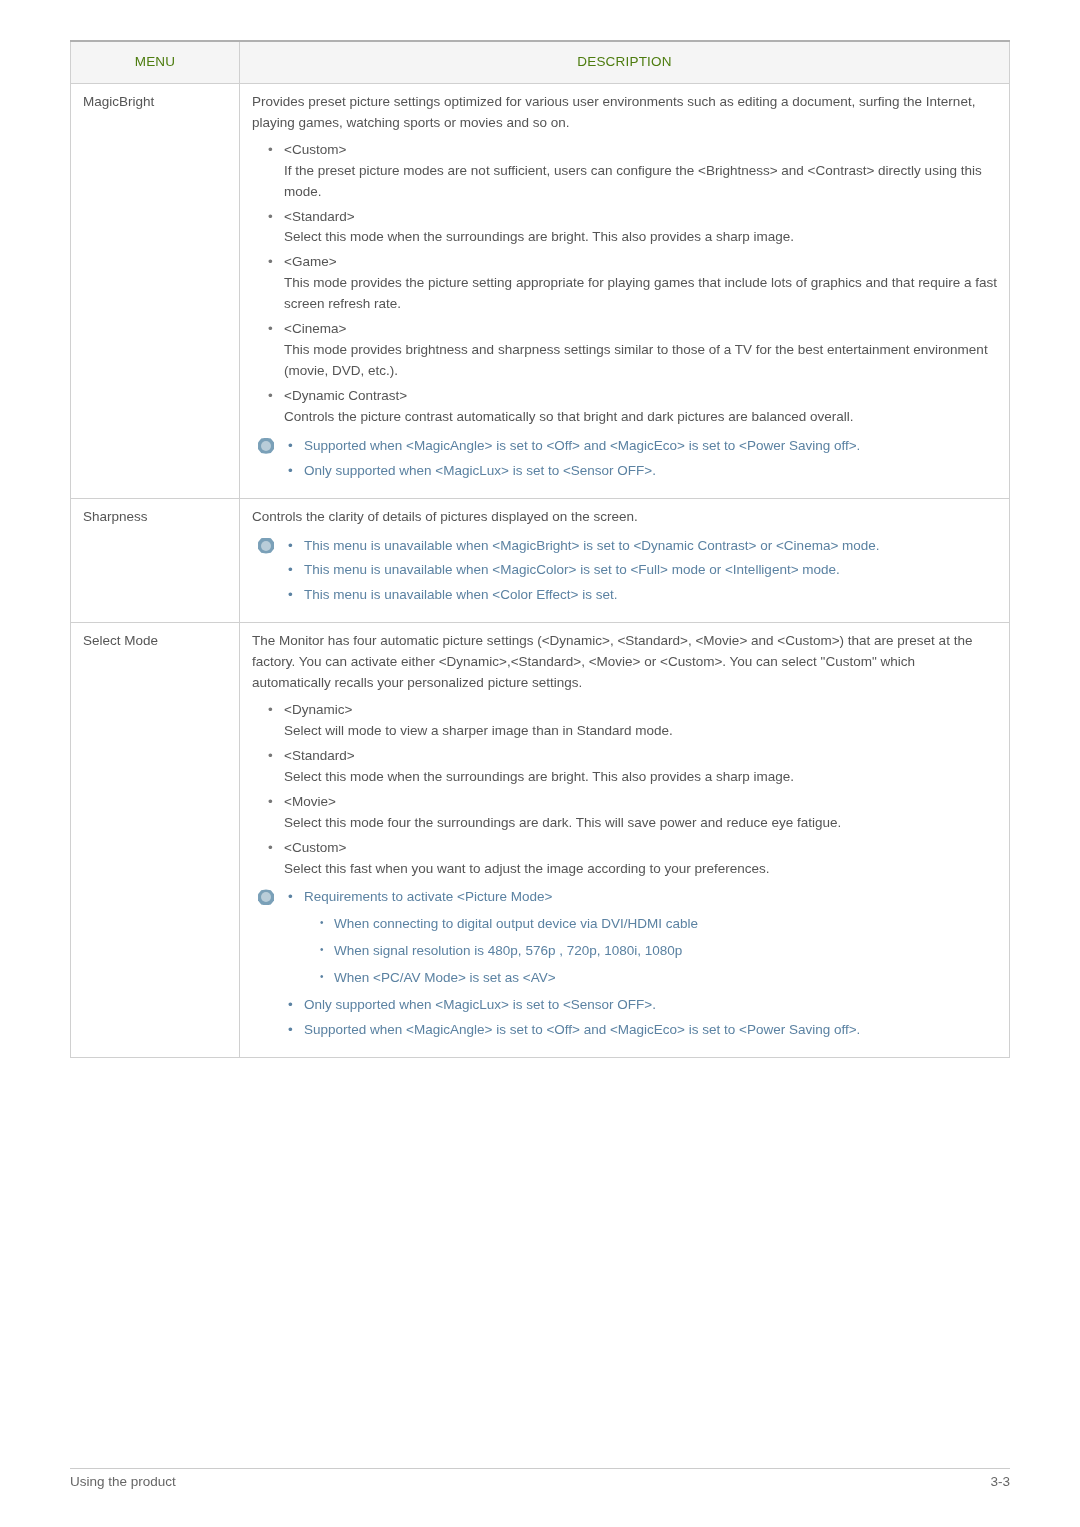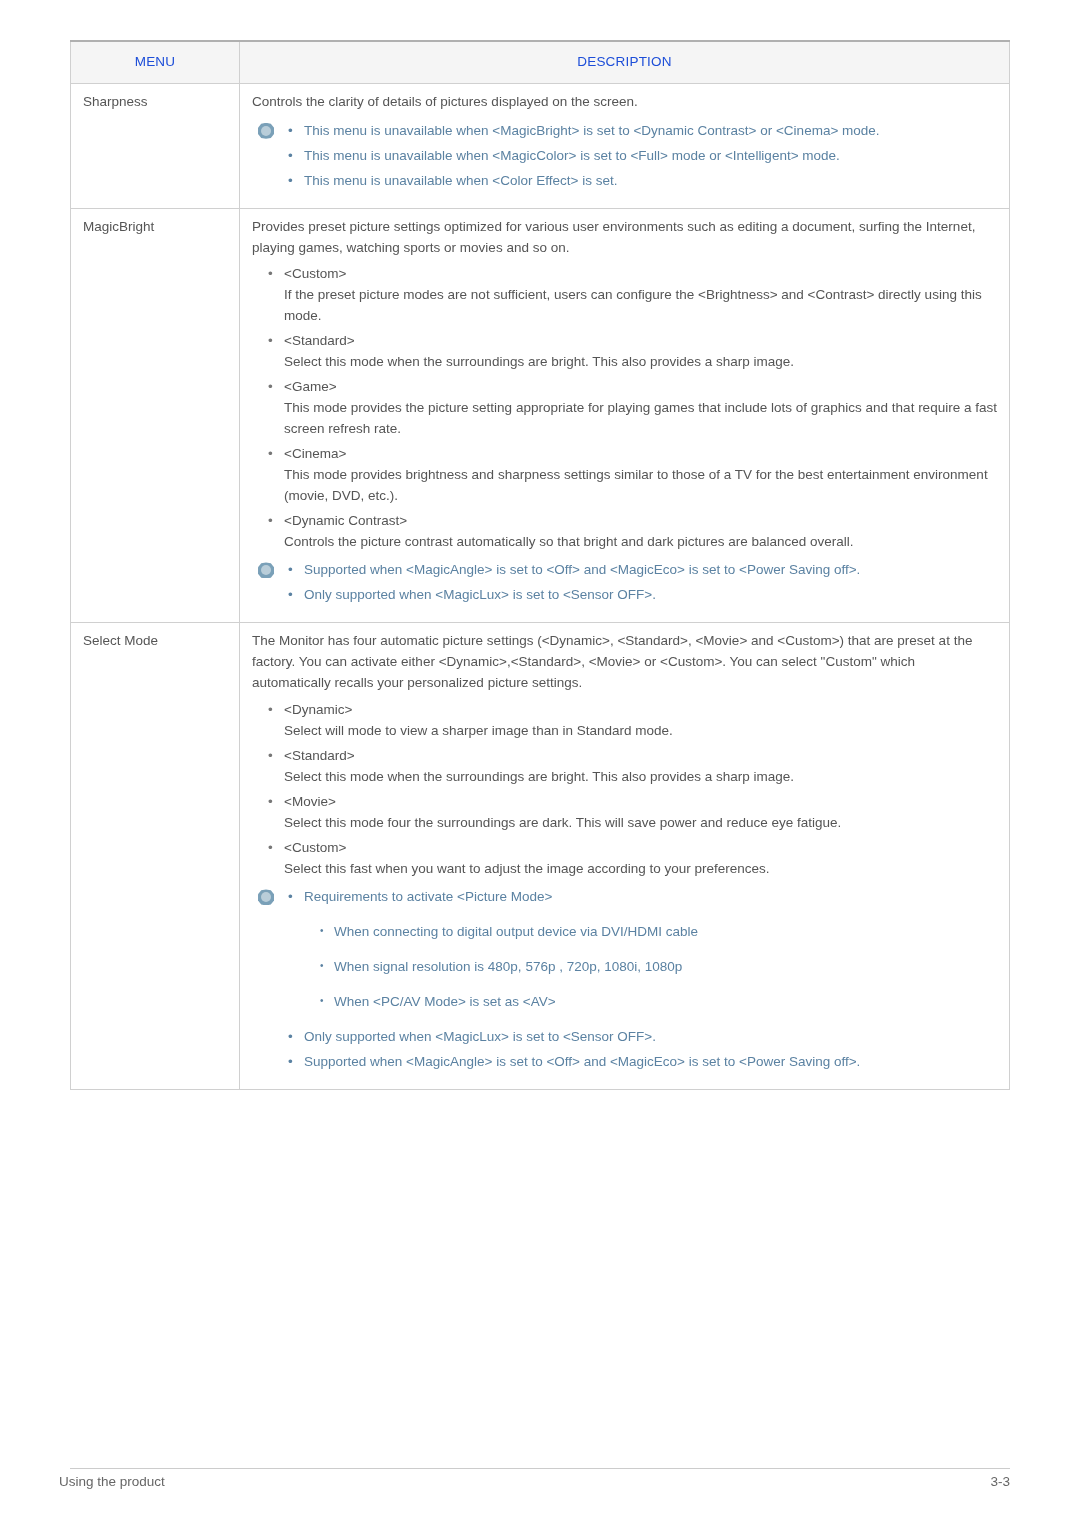--- a/index.html
+++ b/index.html
@@ -23,21 +23,21 @@
     table.doc th, table.doc td {
       border: 1px solid #d0d0d0;
       padding: 8px 12px 12px 12px;
       text-align: left;
       vertical-align: top;
     }
     table.doc th {
       background: #f5f5f5;
       font-weight: normal;
       text-align: center;
-      color: #1d4ed8;
+      color: #4d7c0f;
       text-transform: uppercase;
       padding: 10px;
       letter-spacing: .2px;
     }
     table.doc th:first-child { width: 18%; }
     td.menu-cell { color: #555; padding-top: 10px; }
     p.lead { margin-bottom: 6px; color: #555; }
     ul.bullets { list-style: none; padding-left: 16px; margin: 4px 0; }
     ul.bullets > li { position: relative; padding-left: 16px; margin: 4px 0; color: #555; }
     ul.bullets > li::before {
@@ -56,27 +56,27 @@
       clip-path: polygon(50% 0,80% 5%,100% 30%,100% 70%,80% 95%,50% 100%,20% 95%,0 70%,0 30%,20% 5%);
     }
     .notebox .note-icon::after{
       content:""; position:absolute; left:3px; top:3px; right:3px; bottom:3px;
       background: #b9cdd9; border-radius: 50%;
     }
     .notebox ul { list-style: none; padding: 0; color: #5b82a2; }
     .notebox ul > li { position: relative; padding-left: 16px; margin: 4px 0; }
     .notebox ul > li::before { content: "•"; position: absolute; left: 0; color: #5b82a2; }
     .notebox .notesub { list-style: none; padding-left: 16px; }
-    .notebox .notesub > li { position: relative; padding-left: 14px; margin: 14px 0; }
+    .notebox .notesub > li { position: relative; padding-left: 14px; margin: 6px 0; }
     .notebox .notesub > li::before { content: "•"; position: absolute; left: 0; font-size: 10px; top: 1px; color: #5b82a2; }
     .notebox, .notebox * { color: #5b82a2; }
     .footer {
       position: absolute;
       bottom: 34px;
-      left: 59px; right: 70px;
+      left: 70px; right: 70px;
       display: flex; justify-content: space-between;
       color: #666; font-size: 13.5px;
     }
     hr.footer-rule {
       position: absolute;
       left: 70px; right: 70px;
       bottom: 58px;
       border: none; border-top: 1px solid #ccc;
     }
   </style>
@@ -84,35 +84,20 @@
 <body>
 
 <table class="doc">
   <thead>
     <tr>
       <th>Menu</th>
       <th>Description</th>
     </tr>
   </thead>
   <tbody>
-
-    <tr>
-      <td class="menu-cell">Sharpness</td>
-      <td>
-        <p class="lead">Controls the clarity of details of pictures displayed on the screen.</p>
-        <div class="notebox">
-          <span class="note-icon"></span>
-          <ul>
-            <li>This menu is unavailable when &lt;MagicBright&gt; is set to &lt;Dynamic Contrast&gt; or &lt;Cinema&gt; mode.</li>
-            <li>This menu is unavailable when &lt;MagicColor&gt; is set to &lt;Full&gt; mode or &lt;Intelligent&gt; mode.</li>
-            <li>This menu is unavailable when &lt;Color Effect&gt; is set.</li>
-          </ul>
-        </div>
-      </td>
-    </tr>
 
     <tr>
       <td class="menu-cell">MagicBright</td>
       <td>
         <p class="lead">Provides preset picture settings optimized for various user environments such as editing a document, surfing the Internet, playing games, watching sports or movies and so on.</p>
         <ul class="bullets">
           <li>
             <span>&lt;Custom&gt;</span><br>
             <span>If the preset picture modes are not sufficient, users can configure the &lt;Brightness&gt; and &lt;Contrast&gt; directly using this mode.</span>
           </li>
@@ -131,20 +116,35 @@
           <li>
             <span>&lt;Dynamic Contrast&gt;</span><br>
             <span>Controls the picture contrast automatically so that bright and dark pictures are balanced overall.</span>
           </li>
         </ul>
         <div class="notebox">
           <span class="note-icon"></span>
           <ul>
             <li>Supported when &lt;MagicAngle&gt; is set to &lt;Off&gt; and &lt;MagicEco&gt; is set to &lt;Power Saving off&gt;.</li>
             <li>Only supported when &lt;MagicLux&gt; is set to &lt;Sensor OFF&gt;.</li>
+          </ul>
+        </div>
+      </td>
+    </tr>
+
+    <tr>
+      <td class="menu-cell">Sharpness</td>
+      <td>
+        <p class="lead">Controls the clarity of details of pictures displayed on the screen.</p>
+        <div class="notebox">
+          <span class="note-icon"></span>
+          <ul>
+            <li>This menu is unavailable when &lt;MagicBright&gt; is set to &lt;Dynamic Contrast&gt; or &lt;Cinema&gt; mode.</li>
+            <li>This menu is unavailable when &lt;MagicColor&gt; is set to &lt;Full&gt; mode or &lt;Intelligent&gt; mode.</li>
+            <li>This menu is unavailable when &lt;Color Effect&gt; is set.</li>
           </ul>
         </div>
       </td>
     </tr>
 
     <tr>
       <td class="menu-cell">Select Mode</td>
       <td>
         <p class="lead">The Monitor has four automatic picture settings (&lt;Dynamic&gt;, &lt;Standard&gt;, &lt;Movie&gt; and &lt;Custom&gt;) that are preset at the factory. You can activate either &lt;Dynamic&gt;,&lt;Standard&gt;, &lt;Movie&gt; or &lt;Custom&gt;. You can select "Custom" which automatically recalls your personalized picture settings.</p>
         <ul class="bullets">

